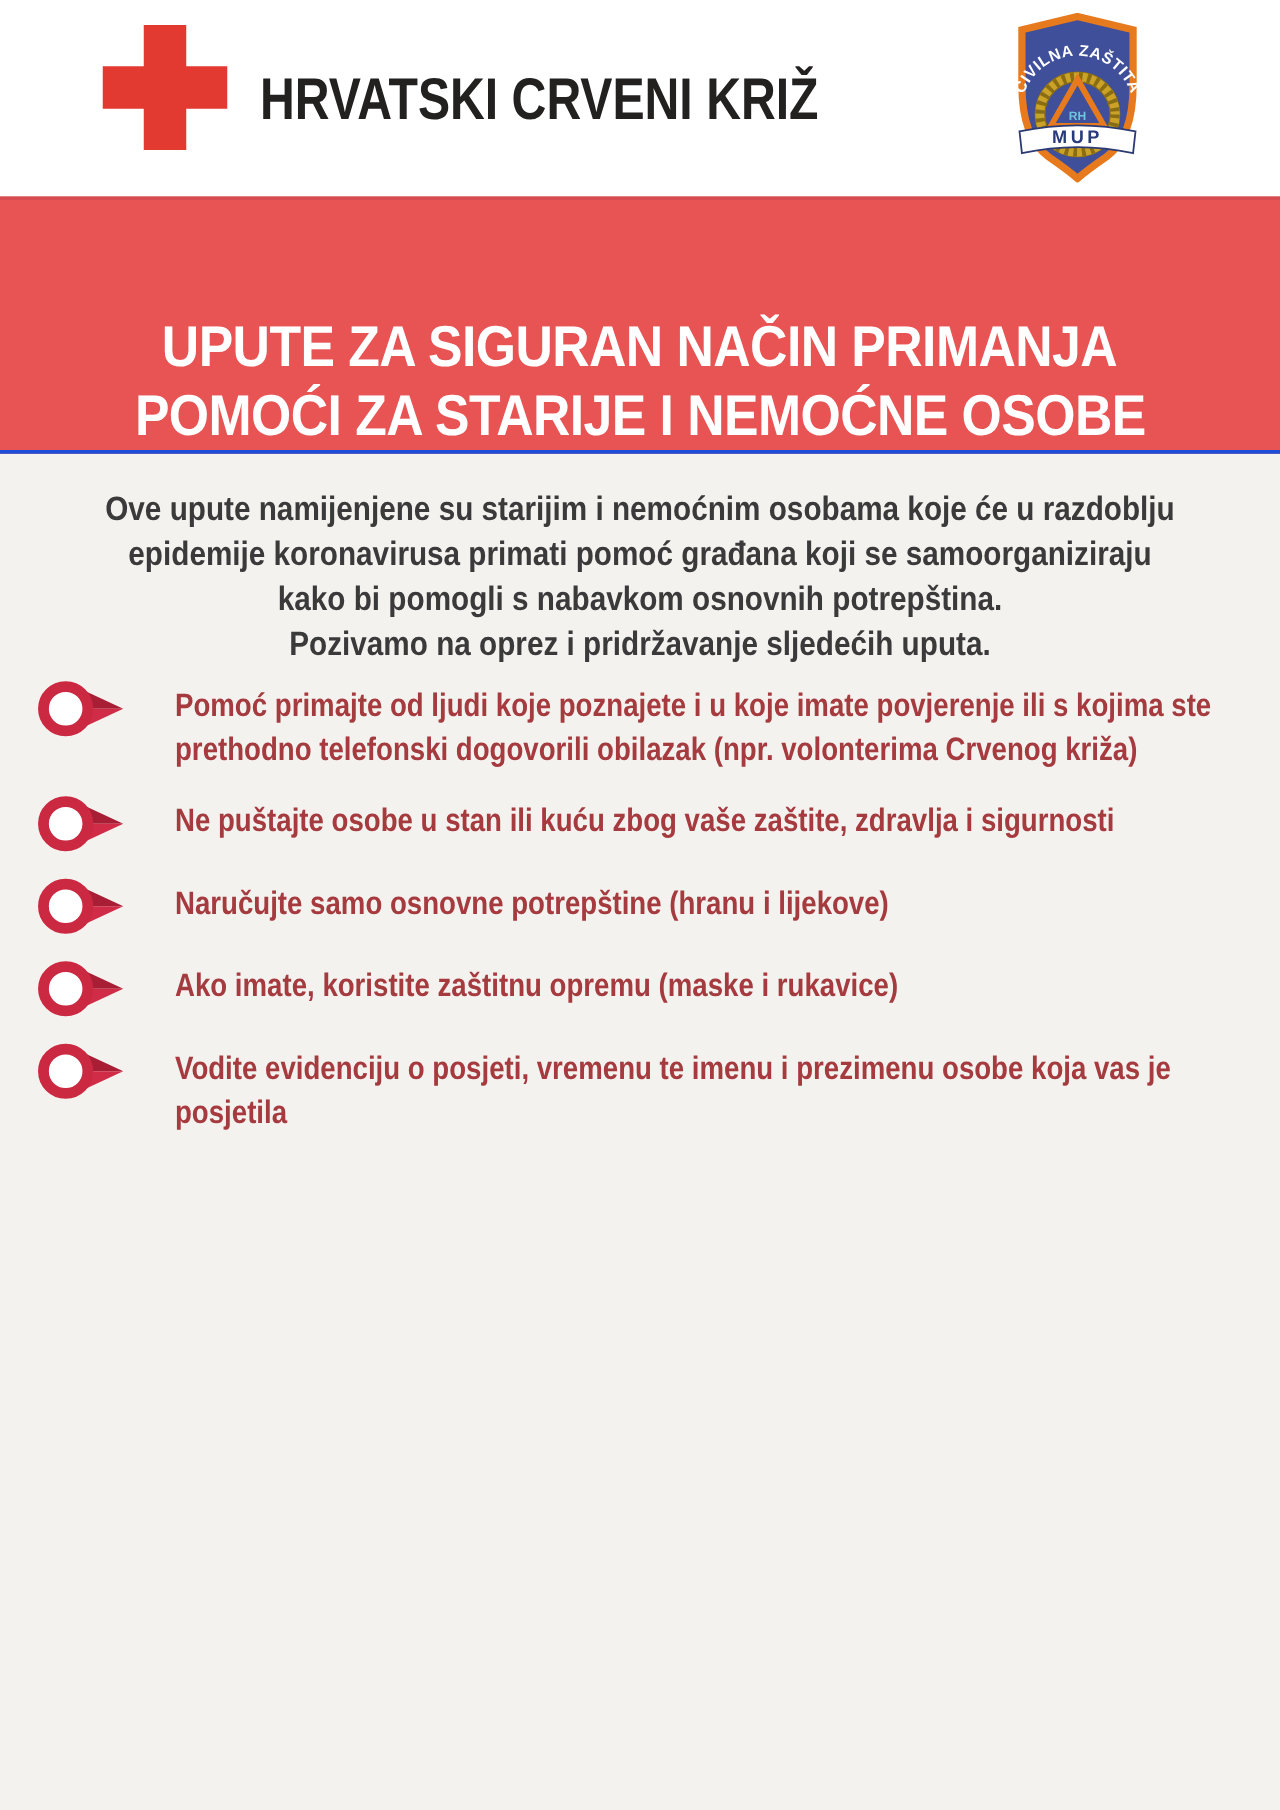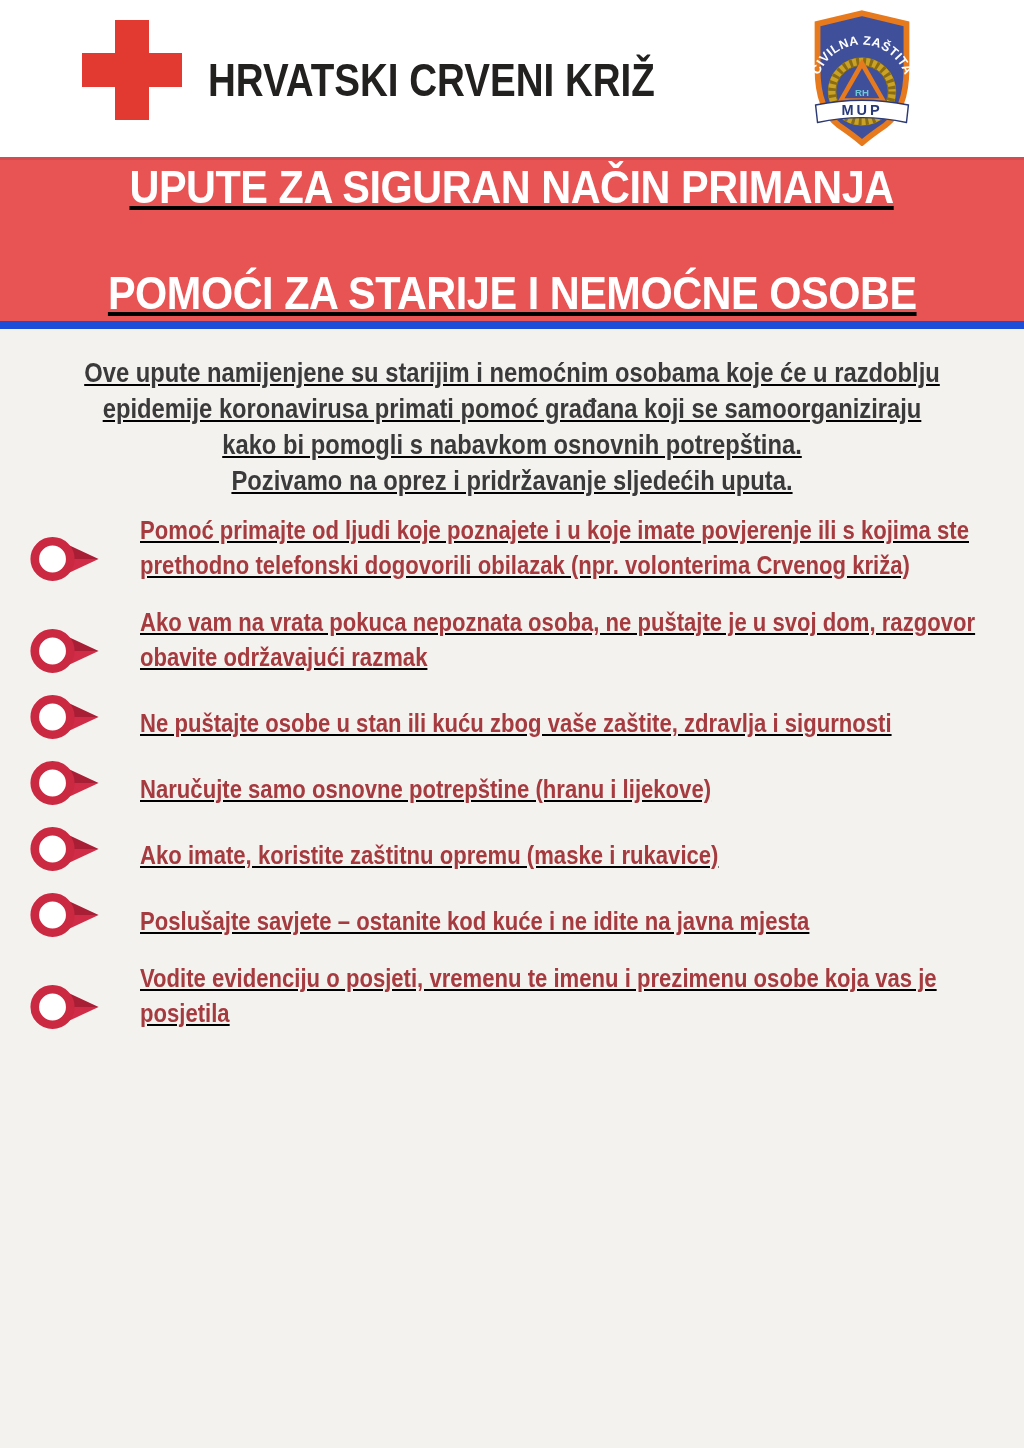--- a/index.html
+++ b/index.html
@@ -1,57 +1,56 @@
 <!DOCTYPE html>
 <html lang="hr" style="--page_bg: #f4f2ef; --banner_red: #e85354; --intro_text: #3b3a3a; --bullet_text: #a53a3f; --cross_red: #e23a30; --icon_ring: #cb2841; --icon_dark: #a81e35; --icon_bright: #d02c47; --badge_blue: #3f4f9a; --badge_orange: #e87a1e; --badge_gold: #c9a227;"><head>
 <meta charset="utf-8">
 <style>
   * { margin:0; padding:0; box-sizing:border-box; }
   html,body { background:#ddd; }
   .page {
     position:relative; width:1024px; height:1448px; margin:0 auto;
     background:var(--page_bg); overflow:hidden;
     font-family:"Liberation Sans", sans-serif;
-    text-decoration:underline;
   }
   
   .header {
     position:relative; height:157px; background:#ffffff;
     display:flex; align-items:center;
   }
   .cross { position:absolute; left:82px; top:20px; width:100px; height:100px; }
   .org-name {
     position:absolute; left:208px; top:50%;
     transform:translateY(-50%) scaleX(0.82); transform-origin:left center;
     font-size:47px; font-weight:bold; color:#232020; white-space:nowrap;
     letter-spacing:0px;
   }
   .badge { position:absolute; right:104px; top:10px; width:116px; height:136px; }
   
   .banner {
-    height:172px; background:var(--banner_red);
-    border-top:3px solid #d64b4f; border-bottom:8px solid #1d4ed8;
-    display:flex; flex-direction:column; justify-content:space-between; align-items:center;
+    height:206px; background:var(--banner_red);
+    border-top:3px solid #d64b4f; border-bottom:3px solid #1d4ed8;
+    display:flex; flex-direction:column; justify-content:flex-end; align-items:center;
   }
   .banner-line {
     color:#ffffff; font-weight:bold; font-size:46px; line-height:55px;
     white-space:nowrap; transform:scaleX(0.90); transform-origin:center;
     letter-spacing:-0.5px;
   }
   
   .intro {
     padding-top:26px; width:1024px;
     transform:scaleX(0.88); transform-origin:50% 0;
     text-align:center; color:var(--intro_text);
     font-weight:bold; font-size:27px; line-height:36px;
   }
   .intro-line { white-space:nowrap; }
   
   .list { list-style:none; margin-top:14px; padding-left:30px; }
-  .item { display:flex; align-items:flex-end; margin-bottom:22px; }
+  .item { display:flex; align-items:flex-start; margin-bottom:22px; }
   .bullet { flex:none; width:70px; height:48px; margin-top:-4px; }
   .item-text {
     flex:none; width:1000px; margin-left:40px;
     transform:scaleX(0.85); transform-origin:left top;
     color:var(--bullet_text); font-weight:bold; font-size:26px; line-height:35px;
   }
   .num { color:#2b2a2a; }
 </style>
 </head>
 <body>
@@ -105,28 +104,20 @@
 
     <li class="item">
       <svg class="bullet" viewBox="0 0 72 50" aria-hidden="true">
           <polygon points="28,5 71,25 28,25" fill="#a81e35"></polygon>
           <polygon points="28,25 71,25 28,45" fill="#d02c47"></polygon>
           <circle cx="23" cy="25" r="18.5" fill="#ffffff" stroke="#cb2841" stroke-width="9"></circle>
         </svg>
       <p class="item-text"><span>Pomoć primajte od ljudi koje poznajete i u koje imate povjerenje ili s kojima ste prethodno telefonski dogovorili obilazak (npr. volonterima Crvenog križa)</span></p>
     </li>
 
-    <li class="item">
-      <svg class="bullet" viewBox="0 0 72 50" aria-hidden="true">
-          <polygon points="28,5 71,25 28,25" fill="#a81e35"></polygon>
-          <polygon points="28,25 71,25 28,45" fill="#d02c47"></polygon>
-          <circle cx="23" cy="25" r="18.5" fill="#ffffff" stroke="#cb2841" stroke-width="9"></circle>
-        </svg>
-      <p class="item-text"><span>Ako vam na vrata pokuca nepoznata osoba, ne puštajte je u svoj dom, razgovor obavite održavajući razmak</span></p>
-    </li>
 
 
     <li class="item">
       <svg class="bullet" viewBox="0 0 72 50" aria-hidden="true">
           <polygon points="28,5 71,25 28,25" fill="#a81e35"></polygon>
           <polygon points="28,25 71,25 28,45" fill="#d02c47"></polygon>
           <circle cx="23" cy="25" r="18.5" fill="#ffffff" stroke="#cb2841" stroke-width="9"></circle>
         </svg>
       <p class="item-text"><span>Ne puštajte osobe u stan ili kuću zbog vaše zaštite, zdravlja i sigurnosti</span></p>
     </li>
@@ -146,28 +137,20 @@
       <svg class="bullet" viewBox="0 0 72 50" aria-hidden="true">
           <polygon points="28,5 71,25 28,25" fill="#a81e35"></polygon>
           <polygon points="28,25 71,25 28,45" fill="#d02c47"></polygon>
           <circle cx="23" cy="25" r="18.5" fill="#ffffff" stroke="#cb2841" stroke-width="9"></circle>
         </svg>
       <p class="item-text"><span>Ako imate, koristite zaštitnu opremu (maske i rukavice)</span></p>
     </li>
 
 
 
-    <li class="item">
-      <svg class="bullet" viewBox="0 0 72 50" aria-hidden="true">
-          <polygon points="28,5 71,25 28,25" fill="#a81e35"></polygon>
-          <polygon points="28,25 71,25 28,45" fill="#d02c47"></polygon>
-          <circle cx="23" cy="25" r="18.5" fill="#ffffff" stroke="#cb2841" stroke-width="9"></circle>
-        </svg>
-      <p class="item-text"><span>Poslušajte savjete – ostanite kod kuće i ne idite na javna mjesta</span></p>
-    </li>
 
 
     <li class="item">
       <svg class="bullet" viewBox="0 0 72 50" aria-hidden="true">
           <polygon points="28,5 71,25 28,25" fill="#a81e35"></polygon>
           <polygon points="28,25 71,25 28,45" fill="#d02c47"></polygon>
           <circle cx="23" cy="25" r="18.5" fill="#ffffff" stroke="#cb2841" stroke-width="9"></circle>
         </svg>
       <p class="item-text"><span>Vodite evidenciju o posjeti, vremenu te imenu i prezimenu osobe koja vas je posjetila</span></p>
     </li>

